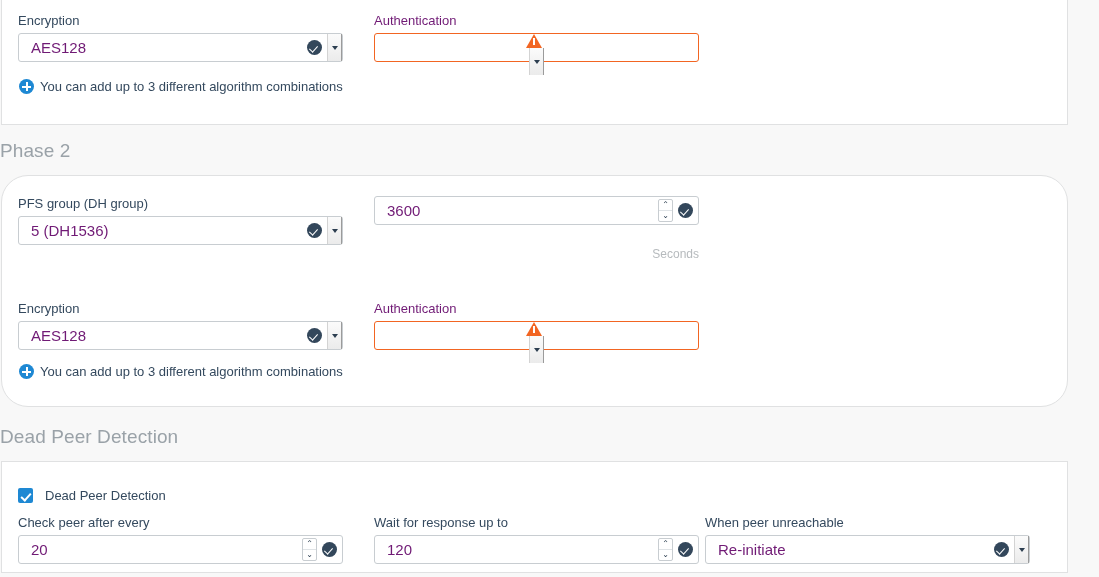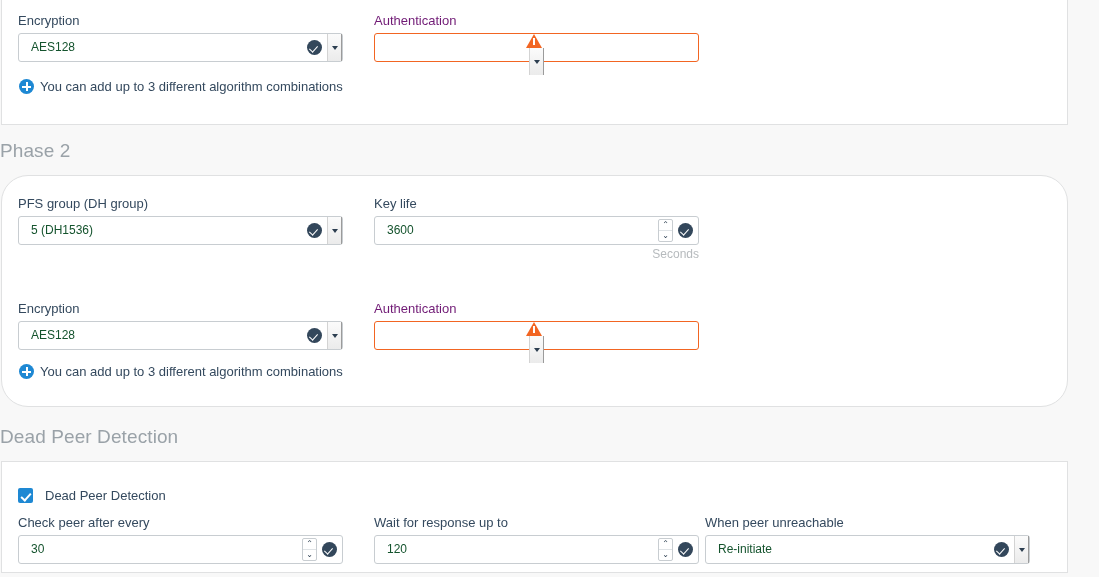--- a/index.html
+++ b/index.html
@@ -57,22 +57,22 @@
     background: #fff;
     border: 1px solid #c8cdd1;
     border-radius: 3px;
     display: flex;
     align-items: center;
   }
   .ctl.warn { border-color: #f26522; flex-direction: column; }
   .ctl .val {
     flex: 1;
     padding-left: 12px;
-    font-size: 12px;
-    color: #14532d;
+    font-size: 15px;
+    color: #701a75;
     line-height: 27px;
     white-space: nowrap;
     overflow: hidden;
   }
 
   
   .arrow-btn {
     width: 15px;
     height: 27px;
     background: linear-gradient(to bottom,#fbfbfb 0%,#ebebeb 100%);
@@ -247,21 +247,20 @@
     <div class="field" style="left:16px; top:20px; width:325px;">
       <label class="field-label">PFS group (DH group)</label>
       <div class="ctl">
         <span class="val">5 (DH1536)</span>
         <span class="ok-icon"></span>
         <span class="arrow-btn"></span>
       </div>
     </div>
 
     <div class="field" style="left:372px; top:20px; width:325px;">
-      <label class="field-label">Key life</label>
       <div class="ctl">
         <span class="val">3600</span>
         <span class="spin">
           <span>⌃</span>
           <span>⌄</span>
         </span>
         <span class="ok-icon"></span>
       </div>
       <div class="hint-right" style="right:0; top:51px;">
         <span>Seconds</span>
@@ -299,21 +298,21 @@
   <div class="panel with-top" style="top:461px; height:112px;">
 
     <div class="cb-row" style="left:16px; top:26px;">
       <span class="cb-box"></span>
       <span class="cb-label">Dead Peer Detection</span>
     </div>
 
     <div class="field" style="left:16px; top:53px; width:325px;">
       <label class="field-label">Check peer after every</label>
       <div class="ctl">
-        <span class="val">30</span>
+        <span class="val">20</span>
         <span class="spin">
           <span>⌃</span>
           <span>⌄</span>
         </span>
         <span class="ok-icon"></span>
       </div>
     </div>
 
     <div class="field" style="left:372px; top:53px; width:325px;">
       <label class="field-label">Wait for response up to</label>

